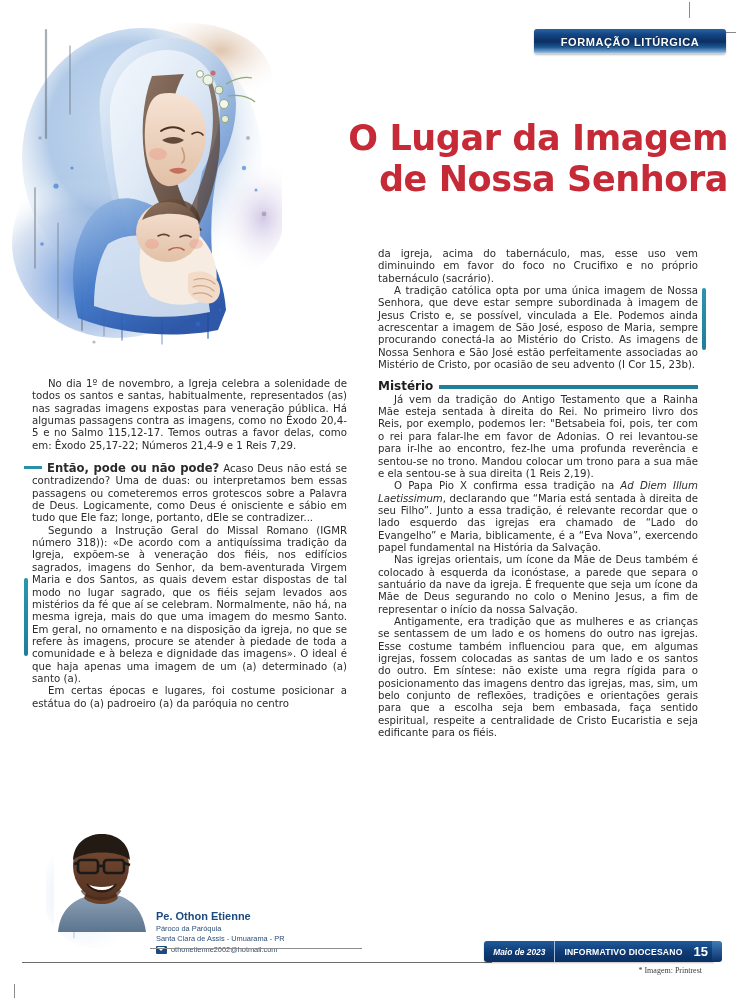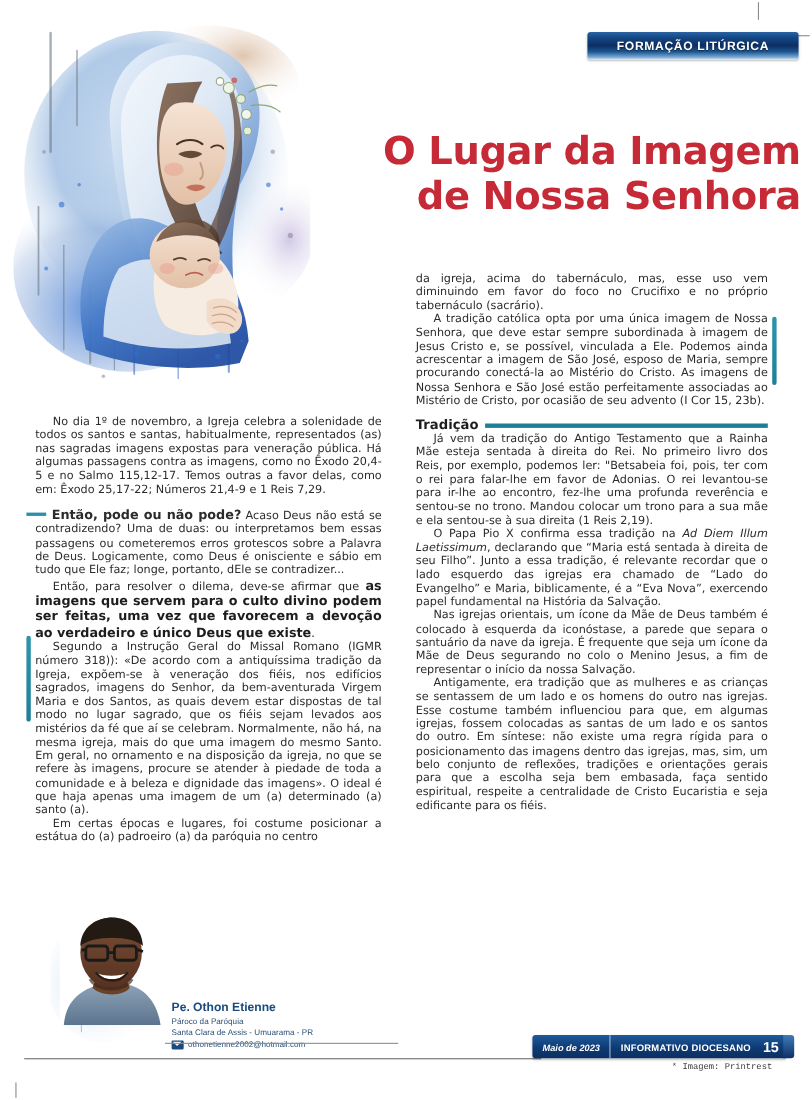--- a/index.html
+++ b/index.html
@@ -281,21 +281,21 @@
     padding: 0 6px 0 2px;
     color: #ffffff;
     font-family: "Liberation Sans", sans-serif;
     font-weight: bold;
     font-size: 13px;
   }
   .credit {
     position: absolute;
     right: 36px;
     top: 966px;
-    font-family: Liberation Mono, monospace;
+    font-family: Liberation Serif, serif;
     font-size: 8px;
     color: #3b3b3b;
     white-space: nowrap;
   }
 </style>
 </head>
 <body>
 
 <div class="page">
 
@@ -452,34 +452,30 @@
 
   <div class="accent-bar accent-left"></div>
   <div class="accent-bar accent-right"></div>
 
   <div class="col col-left">
     <p>No dia 1º de novembro, a Igreja celebra a solenidade de todos os santos e santas, habitualmente, representados (as) nas sagradas imagens expostas para veneração pública. Há algumas passagens contra as imagens, como no Êxodo 20,4-5 e no Salmo 115,12-17. Temos outras a favor delas, como em: Êxodo 25,17-22; Números 21,4-9 e 1 Reis 7,29.</p>
     <p style="margin-top:10px">
       <span class="dash"></span><span class="lead">Então, pode ou não pode?</span>
       <span>Acaso Deus não está se contradizendo? Uma de duas: ou interpretamos bem essas passagens ou cometeremos erros grotescos sobre a Palavra de Deus. Logicamente, como Deus é onisciente e sábio em tudo que Ele faz; longe, portanto, dEle se contradizer...</span>
     </p>
-    <p>
-      <span>Então, para resolver o dilema, deve-se afirmar que</span>
-      <b class="lead">as imagens que servem para o culto divino podem ser feitas, uma vez que favorecem a devoção ao verdadeiro e único Deus que existe</b><span>.</span>
-    </p>
     <p>Segundo a Instrução Geral do Missal Romano (IGMR número 318)): «De acordo com a antiquíssima tradição da Igreja, expõem-se à veneração dos fiéis, nos edifícios sagrados, imagens do Senhor, da bem-aventurada Virgem Maria e dos Santos, as quais devem estar dispostas de tal modo no lugar sagrado, que os fiéis sejam levados aos mistérios da fé que aí se celebram. Normalmente, não há, na mesma igreja, mais do que uma imagem do mesmo Santo. Em geral, no ornamento e na disposição da igreja, no que se refere às imagens, procure se atender à piedade de toda a comunidade e à beleza e dignidade das imagens». O ideal é que haja apenas uma imagem de um (a) determinado (a) santo (a).</p>
     <p>Em certas épocas e lugares, foi costume posicionar a estátua do (a) padroeiro (a) da paróquia no centro</p>
   </div>
 
   <div class="col col-right">
     <p class="noindent">da igreja, acima do tabernáculo, mas, esse uso vem diminuindo em favor do foco no Crucifixo e no próprio tabernáculo (sacrário).</p>
     <p>A tradição católica opta por uma única imagem de Nossa Senhora, que deve estar sempre subordinada à imagem de Jesus Cristo e, se possível, vinculada a Ele. Podemos ainda acrescentar a imagem de São José, esposo de Maria, sempre procurando conectá-la ao Mistério do Cristo. As imagens de Nossa Senhora e São José estão perfeitamente associadas ao Mistério de Cristo, por ocasião de seu advento (I Cor 15, 23b).</p>
 
     <div class="sec-head">
-      <span class="sec-title">Tradição</span>
+      <span class="sec-title">Mistério</span>
       <span class="sec-rule"></span>
     </div>
 
     <p>Já vem da tradição do Antigo Testamento que a Rainha Mãe esteja sentada à direita do Rei. No primeiro livro dos Reis, por exemplo, podemos ler: "Betsabeia foi, pois, ter com o rei para falar-lhe em favor de Adonias. O rei levantou-se para ir-lhe ao encontro, fez-lhe uma profunda reverência e sentou-se no trono. Mandou colocar um trono para a sua mãe e ela sentou-se à sua direita (1 Reis 2,19).</p>
     <p>
       <span>O Papa Pio X confirma essa tradição na </span><em>Ad Diem Illum Laetissimum</em><span>, declarando que “Maria está sentada à direita de seu Filho”. Junto a essa tradição, é relevante recordar que o lado esquerdo das igrejas era chamado de “Lado do Evangelho” e Maria, biblicamente, é a “Eva Nova”, exercendo papel fundamental na História da Salvação.</span>
     </p>
     <p>Nas igrejas orientais, um ícone da Mãe de Deus também é colocado à esquerda da iconóstase, a parede que separa o santuário da nave da igreja. É frequente que seja um ícone da Mãe de Deus segurando no colo o Menino Jesus, a fim de representar o início da nossa Salvação.</p>
     <p>Antigamente, era tradição que as mulheres e as crianças se sentassem de um lado e os homens do outro nas igrejas. Esse costume também influenciou para que, em algumas igrejas, fossem colocadas as santas de um lado e os santos do outro. Em síntese: não existe uma regra rígida para o posicionamento das imagens dentro das igrejas, mas, sim, um belo conjunto de reflexões, tradições e orientações gerais para que a escolha seja bem embasada, faça sentido espiritual, respeite a centralidade de Cristo Eucaristia e seja edificante para os fiéis.</p>
   </div>

